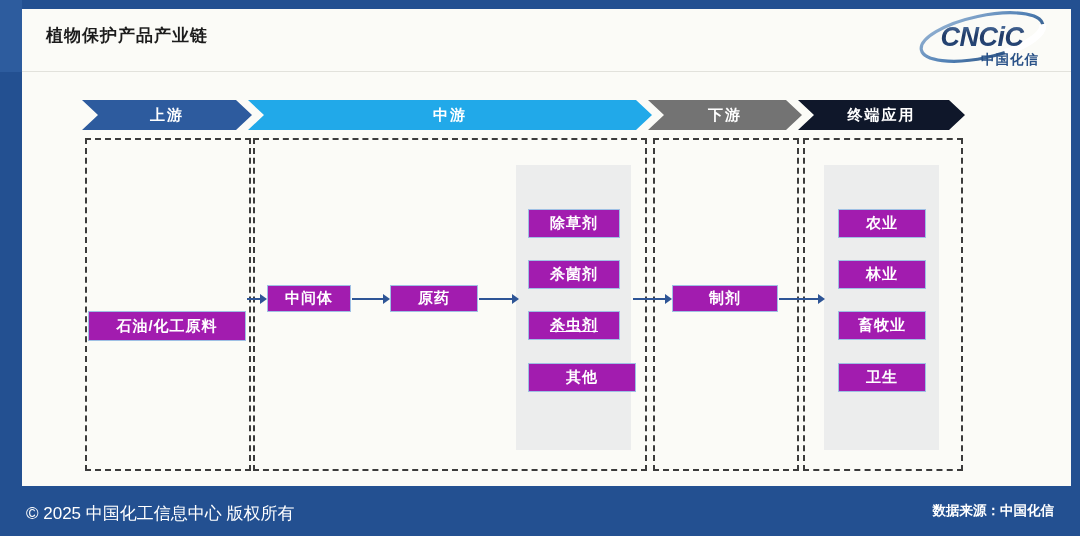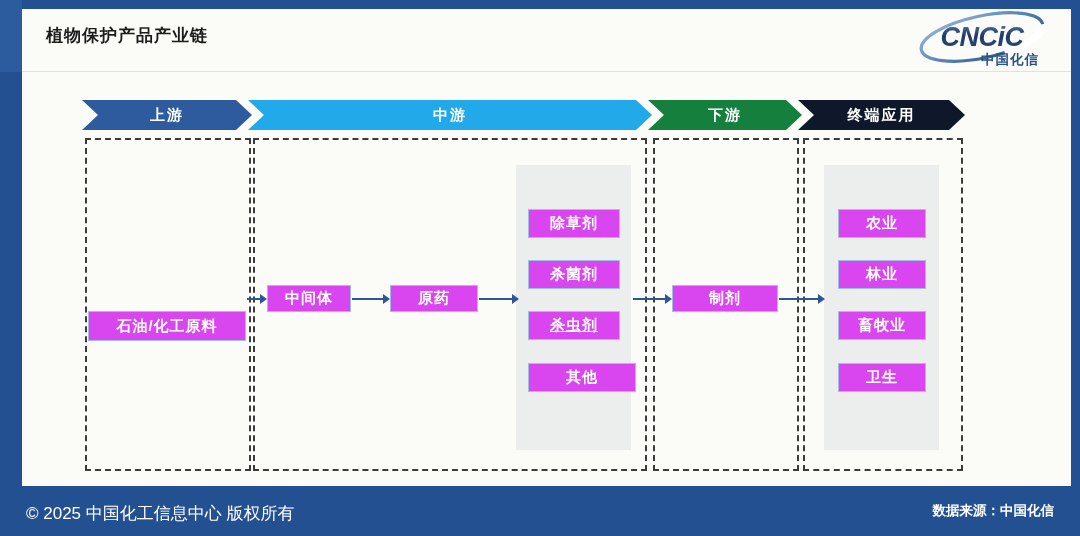--- a/index.html
+++ b/index.html
@@ -91,21 +91,21 @@
 
   
   .panel {
     position: absolute;
     background: #eceded;
   }
 
   
   .pbox {
     position: absolute;
-    background: #d946ef;
+    background: #a21caf;
     border: 1px solid #9fc0e4;
     color: #ffffff;
     font-size: 15px;
     font-weight: bold;
     letter-spacing: 1px;
     display: flex;
     align-items: center;
     justify-content: center;
     white-space: nowrap;
   }
@@ -191,21 +191,21 @@
         <div class="panel" style="left: 516px; top: 165px; width: 115px; height: 285px;"></div>
         <div class="panel" style="left: 824px; top: 165px; width: 115px; height: 285px;"></div>
       </div>
     <div id="chev-holder">
         <div class="chev" style="left: 82px; width: 170px; background: rgb(45, 91, 158); clip-path: polygon(0px 0px, calc(100% - 16px) 0px, 100% 50%, calc(100% - 16px) 100%, 0px 100%, 16px 50%);">
           <span>上游</span>
         </div>
         <div class="chev" style="left: 248px; width: 404px; background: rgb(33, 169, 233); clip-path: polygon(0px 0px, calc(100% - 16px) 0px, 100% 50%, calc(100% - 16px) 100%, 0px 100%, 16px 50%);">
           <span>中游</span>
         </div>
-        <div class="chev" style="left: 648px; width: 154px; background: #15803d; clip-path: polygon(0px 0px, calc(100% - 16px) 0px, 100% 50%, calc(100% - 16px) 100%, 0px 100%, 16px 50%);">
+        <div class="chev" style="left: 648px; width: 154px; background: #737373; clip-path: polygon(0px 0px, calc(100% - 16px) 0px, 100% 50%, calc(100% - 16px) 100%, 0px 100%, 16px 50%);">
           <span>下游</span>
         </div>
         <div class="chev" style="left: 798px; width: 167px; background: #0f172a; clip-path: polygon(0px 0px, calc(100% - 16px) 0px, 100% 50%, calc(100% - 16px) 100%, 0px 100%, 16px 50%); align-items: center;">
           <span>终端应用</span>
         </div>
       </div>
     <div id="arrows-holder">
         <div class="arrow" style="left: 247px; top: 293px; width: 20px;">
           <div class="shaft" style="width: 13px;"></div>
           <div class="head" style="left: 13px;"></div>

